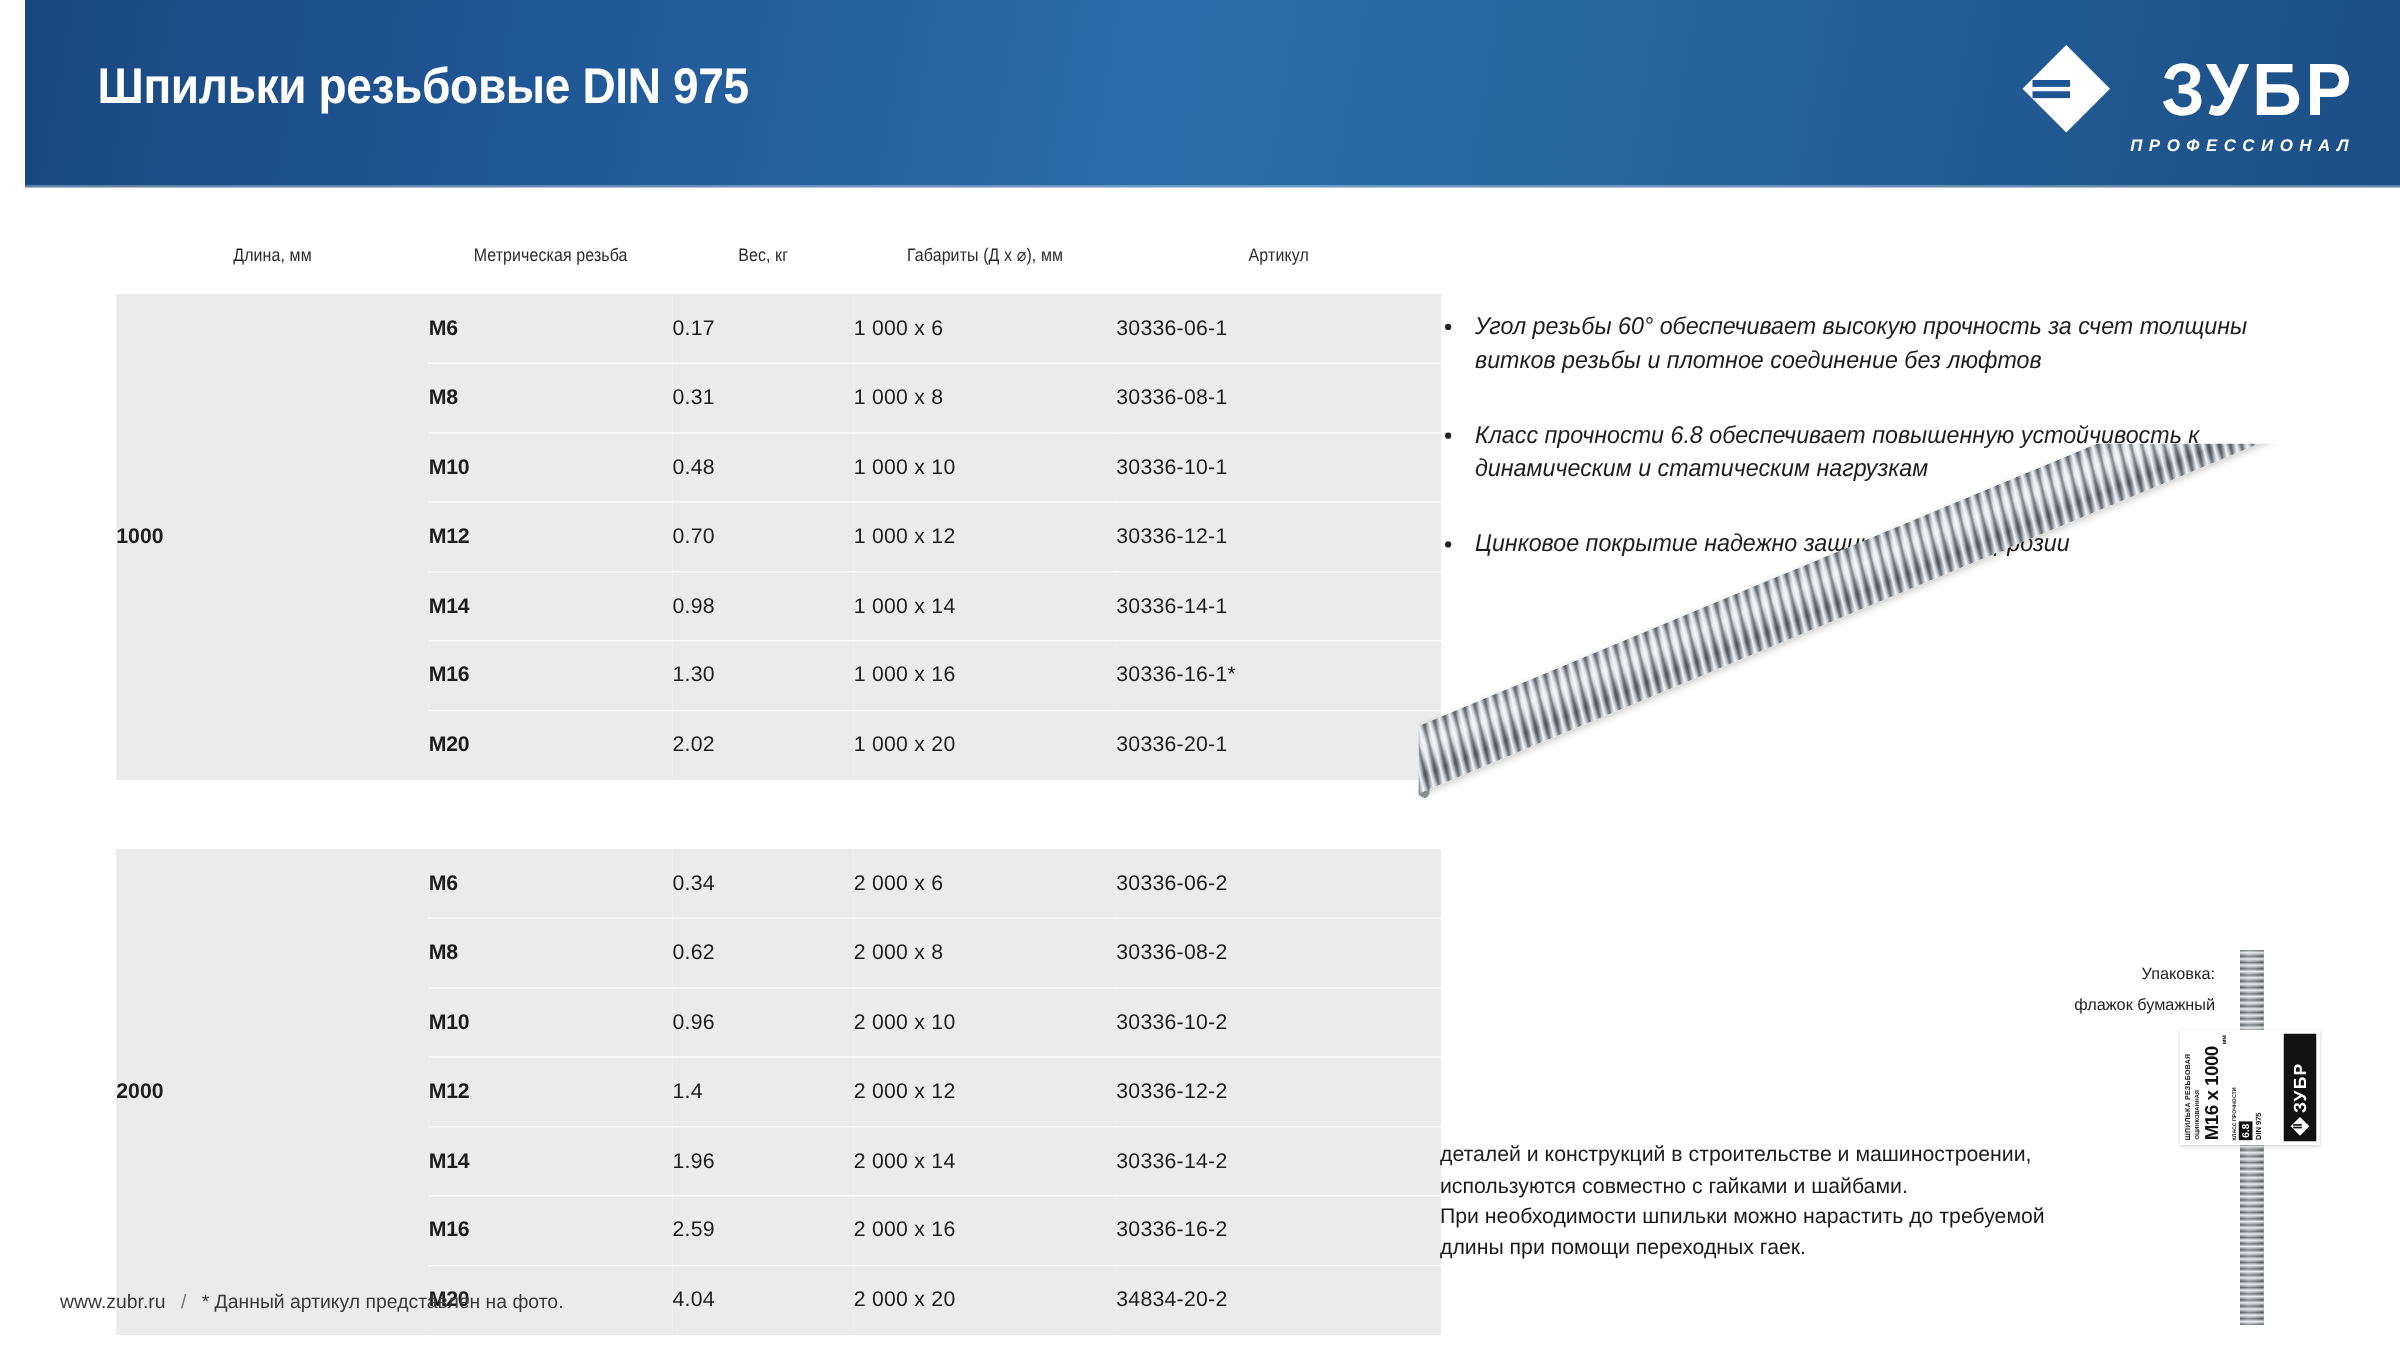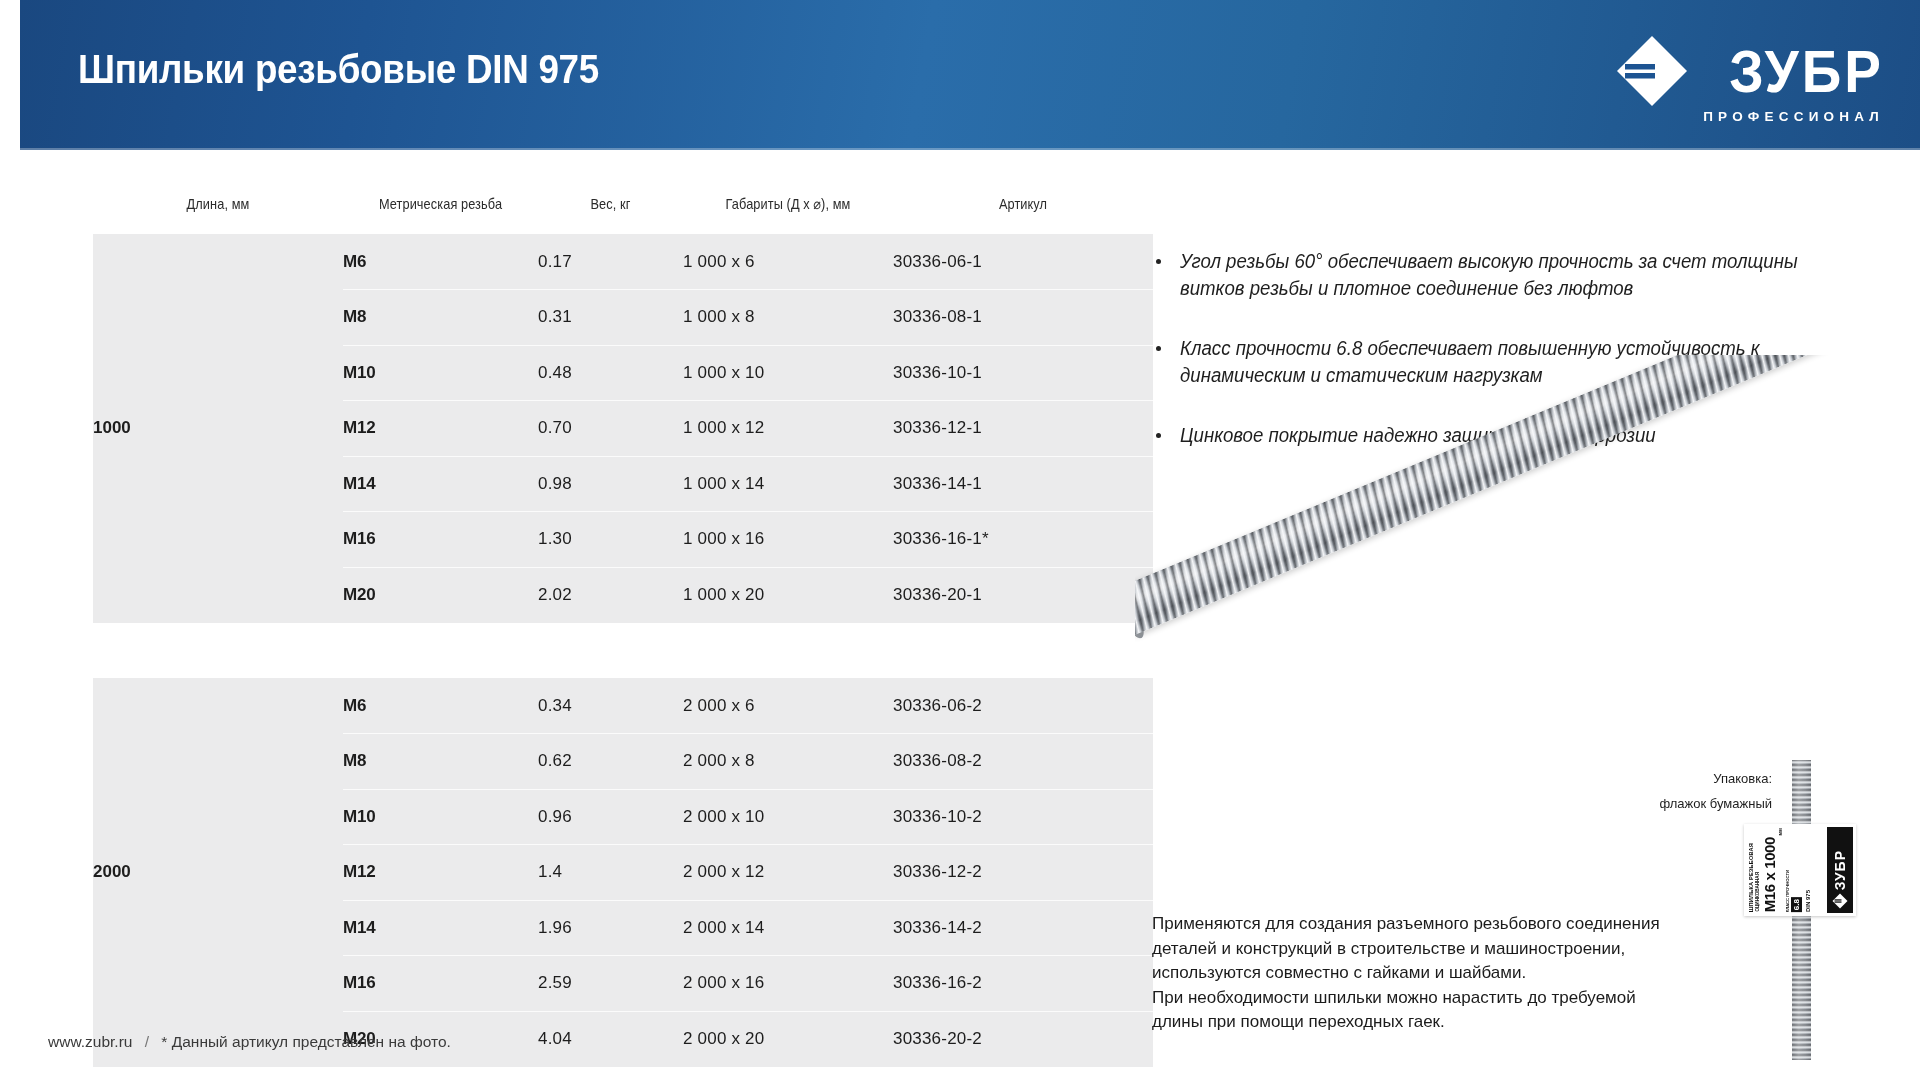--- a/index.html
+++ b/index.html
@@ -37,20 +37,21 @@
   .logo-word {
     color:#fff; font-size:55px; font-weight:700; line-height:1;
     letter-spacing:3px; margin-top:12px;
     font-family:"Liberation Sans", sans-serif;
     transform:scaleY(1.08); transform-origin:top left;
   }
   .logo-sub {
     color:#fff; font-size:13.5px; font-weight:700; letter-spacing:5.2px;
     text-align:right; margin-top:12px;
     font-family:"Liberation Sans", sans-serif;
+    font-style:italic;
   }
   .logo-right { display:flex; flex-direction:column; align-items:flex-end; }
 
   
   .table-wrap { position:absolute; left:48px; top:196px; width:1060px;margin-left:45px; }
   table.spec { width:1060px; border-collapse:collapse; table-layout:fixed; }
   table.spec col.c-len  { width:250px; }
   table.spec col.c-thr  { width:195px; }
   table.spec col.c-wt   { width:145px; }
   table.spec col.c-dim  { width:210px; }
@@ -322,21 +323,21 @@
         <tr class="rowline">
           <td class="thread">M16</td>
           <td class="weight">2.59</td>
           <td class="dim">2 000 х 16</td>
           <td class="art">30336-16-2</td>
         </tr>
         <tr class="rowline">
           <td class="thread">M20</td>
           <td class="weight">4.04</td>
           <td class="dim">2 000 х 20</td>
-          <td class="art">30336-20-2</td>
+          <td class="art">34834-20-2</td>
         </tr>
       </tbody>
     </table>
   </div>
 
   <div class="footer">
     <span>www.zubr.ru</span>
     <span class="sep">/</span>
     <span>* Данный артикул представлен на фото.</span>
   </div>
@@ -395,20 +396,19 @@
         <svg class="lm" viewBox="0 0 16 16" aria-hidden="true">
           <polygon points="8,0.5 15.5,8 8,15.5 0.5,8" fill="#ffffff"></polygon>
           <rect x="2.5" y="6.3" width="7" height="1.3" fill="#111"></rect>
           <rect x="2.5" y="8.4" width="7" height="1.3" fill="#111"></rect>
         </svg>
       </div>
     </div>
   </div>
 
   <div class="desc">
-    <p>Применяются для создания разъемного резьбового соединения</p>
     <p>деталей и конструкций в строительстве и машиностроении,</p>
     <p>используются совместно с гайками и шайбами.</p>
     <p>При необходимости шпильки можно нарастить до требуемой</p>
     <p>длины при помощи переходных гаек.</p>
   </div>
 
 </div>
 
 </body></html>

